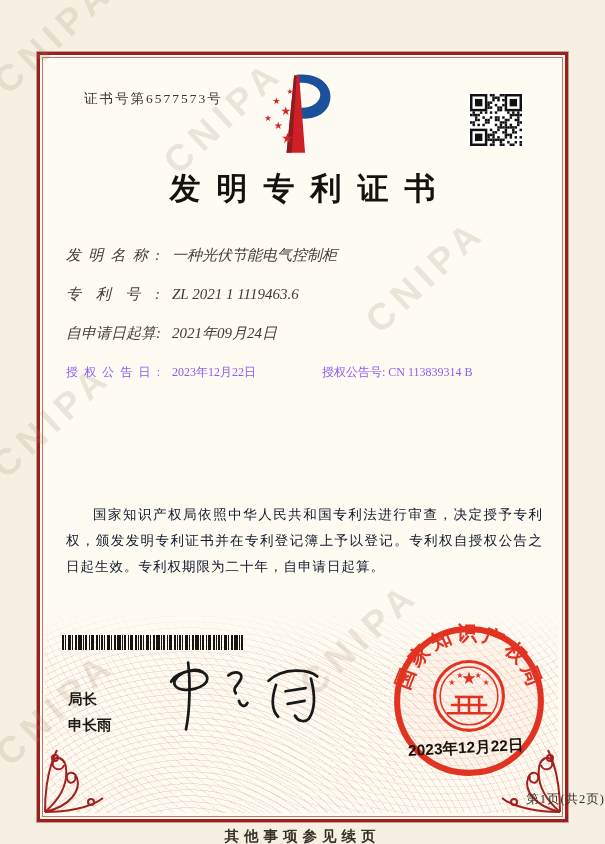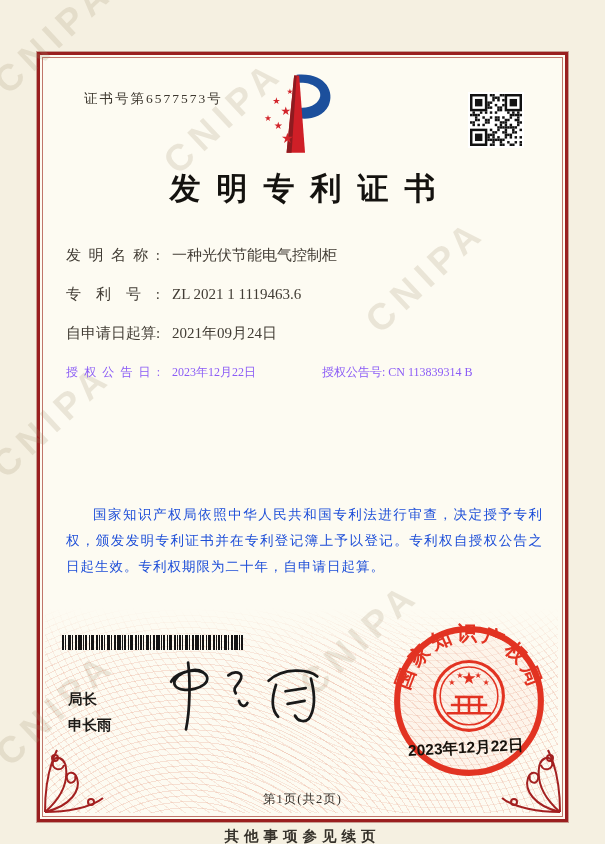--- a/index.html
+++ b/index.html
@@ -40,48 +40,48 @@
   }
   .logo{position:absolute;left:258px;top:68px;width:84px;height:94px;}
   .qr{position:absolute;left:468px;top:92px;width:52px;height:52px;background:#fff;padding:2px;}
   .title{
     position:absolute;left:0;top:168px;width:100%;
     text-align:center;font-size:31px;font-weight:bold;color:#14120f;
     letter-spacing:16px;text-indent:16px;
   }
   
   .fields{position:absolute;left:66px;top:245px;width:480px;}
-  .frow{margin-bottom:19px;line-height:20px;font-size:15px;color:#413c34;white-space:nowrap;}
+  .frow{margin-bottom:19px;line-height:20px;font-size:15px;color:#413c34;white-space:nowrap;font-style:italic;}
   .flabel{display:inline-block;width:94px;text-align:justify;text-align-last:justify;vertical-align:top;}
   .fvalue{margin-left:12px;}
   .grant-row{font-size:12px;color:#8b5cf6;line-height:20px;white-space:nowrap;}
   .grant-gap{display:inline-block;width:60px;}
   
   .paras{position:absolute;left:66px;top:502px;width:477px;}
   .paras p{
-    margin:0 0 10px 0;font-size:13.5px;line-height:1.92;color:#1d4ed8;
+    margin:0 0 10px 0;font-size:13.5px;line-height:1.92;color:#0f172a;
     text-indent:2em;text-align:justify;letter-spacing:1px;
   }
   
   .barcode{position:absolute;left:62px;top:635px;width:184px;height:15px;}
   .signer{
     position:absolute;left:68px;top:686px;
     font-family:Liberation Serif, serif;
     font-weight:bold;font-size:14.5px;color:#1d1b18;line-height:26px;
   }
   .signature{position:absolute;left:150px;top:648px;width:180px;height:95px;}
   .seal{position:absolute;left:388px;top:620px;width:162px;height:162px;}
   .seal-date{
     position:absolute;left:408px;top:737px;width:150px;
     font-family:"Liberation Sans","DejaVu Sans",sans-serif;
     font-weight:bold;font-size:15.5px;color:#17120c;
     transform:rotate(-3deg);white-space:nowrap;
   }
   .page-info{
-    position:absolute;left:0;top:791px;width:100%;text-align:center;
+    position:absolute;left:0;top:791px;width:100%;text-align:right;
     font-size:12.5px;color:#35302a;letter-spacing:1px;
   }
   .cont-note{
     position:absolute;left:0;top:827px;width:100%;text-align:center;
     font-size:14.5px;font-weight:bold;color:#36322b;letter-spacing:5px;
   }
   .ornament{position:absolute;width:66px;height:74px;}
   .ornament.br{left:496px;top:740px;}
   .ornament.bl{left:43px;top:740px;transform:scaleX(-1);}
 </style>

